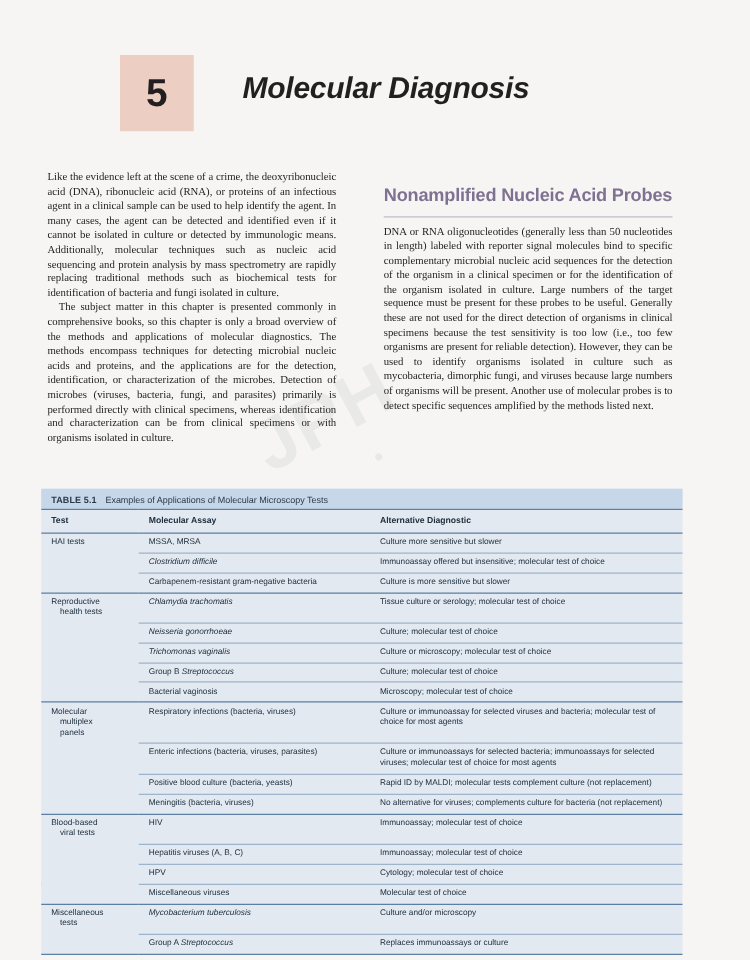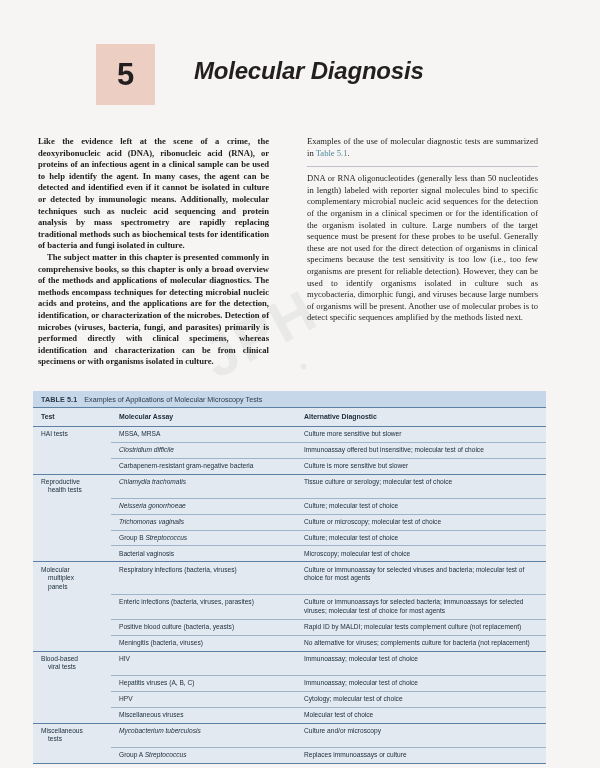--- a/index.html
+++ b/index.html
@@ -94,21 +94,21 @@
     position: absolute;
     top: 136px;
     width: 231px;
     font-size: 8.6px;
     line-height: 11.6px;
     color: #1d1d1d;
     text-align: justify;
     text-justify: inter-word;
     hyphens: manual;
   }
-  .col-left  { left: 38px; font-weight: bold; }
+  .col-left  { left: 38px; }
   .col-right { left: 307px; }
   .col p {
     margin: 0;
   }
   .col p + p {
     text-indent: 9px;
   }
   .sec-head {
     font-family: "Liberation Sans", sans-serif;
     font-weight: bold;
@@ -235,21 +235,21 @@
     </div>
     <div class="chapter-title">Molecular Diagnosis</div>
   </div>
 
   <div class="col col-left">
     <p>Like the evidence left at the scene of a crime, the deoxyribonucleic acid (DNA), ribonucleic acid (RNA), or proteins of an infectious agent in a clinical sample can be used to help identify the agent. In many cases, the agent can be detected and identified even if it cannot be isolated in culture or detected by immunologic means. Additionally, molecular techniques such as nucleic acid sequencing and protein analysis by mass spectrometry are rapidly replacing traditional methods such as biochemical tests for identification of bacteria and fungi isolated in culture.</p>
     <p>The subject matter in this chapter is presented commonly in comprehensive books, so this chapter is only a broad overview of the methods and applications of molecular diagnostics. The methods encompass techniques for detecting microbial nucleic acids and proteins, and the applications are for the detection, identification, or characterization of the microbes. Detection of microbes (viruses, bacteria, fungi, and parasites) primarily is performed directly with clinical specimens, whereas identification and characterization can be from clinical specimens or with organisms isolated in culture.</p>
   </div>
 
   <div class="col col-right">
-    <p><span>Examples of the use of molecular diagnostic tests are summarized in </span><span class="xref">Table 5.1</span><span>.</span></p>
+    <h2 class="sec-head">Nonamplified Nucleic Acid Probes</h2>
     <div class="sec-rule"></div>
     <p>DNA or RNA oligonucleotides (generally less than 50 nucleotides in length) labeled with reporter signal molecules bind to specific complementary microbial nucleic acid sequences for the detection of the organism in a clinical specimen or for the identification of the organism isolated in culture. Large numbers of the target sequence must be present for these probes to be useful. Generally these are not used for the direct detection of organisms in clinical specimens because the test sensitivity is too low (i.e., too few organisms are present for reliable detection). However, they can be used to identify organisms isolated in culture such as mycobacteria, dimorphic fungi, and viruses because large numbers of organisms will be present. Another use of molecular probes is to detect specific sequences amplified by the methods listed next.</p>
   </div>
 
   <div class="table-wrap">
     <div class="tbl-caption">
       <span class="lbl">TABLE 5.1</span>
       <span>Examples of Applications of Molecular Microscopy Tests</span>
     </div>
     <table>

